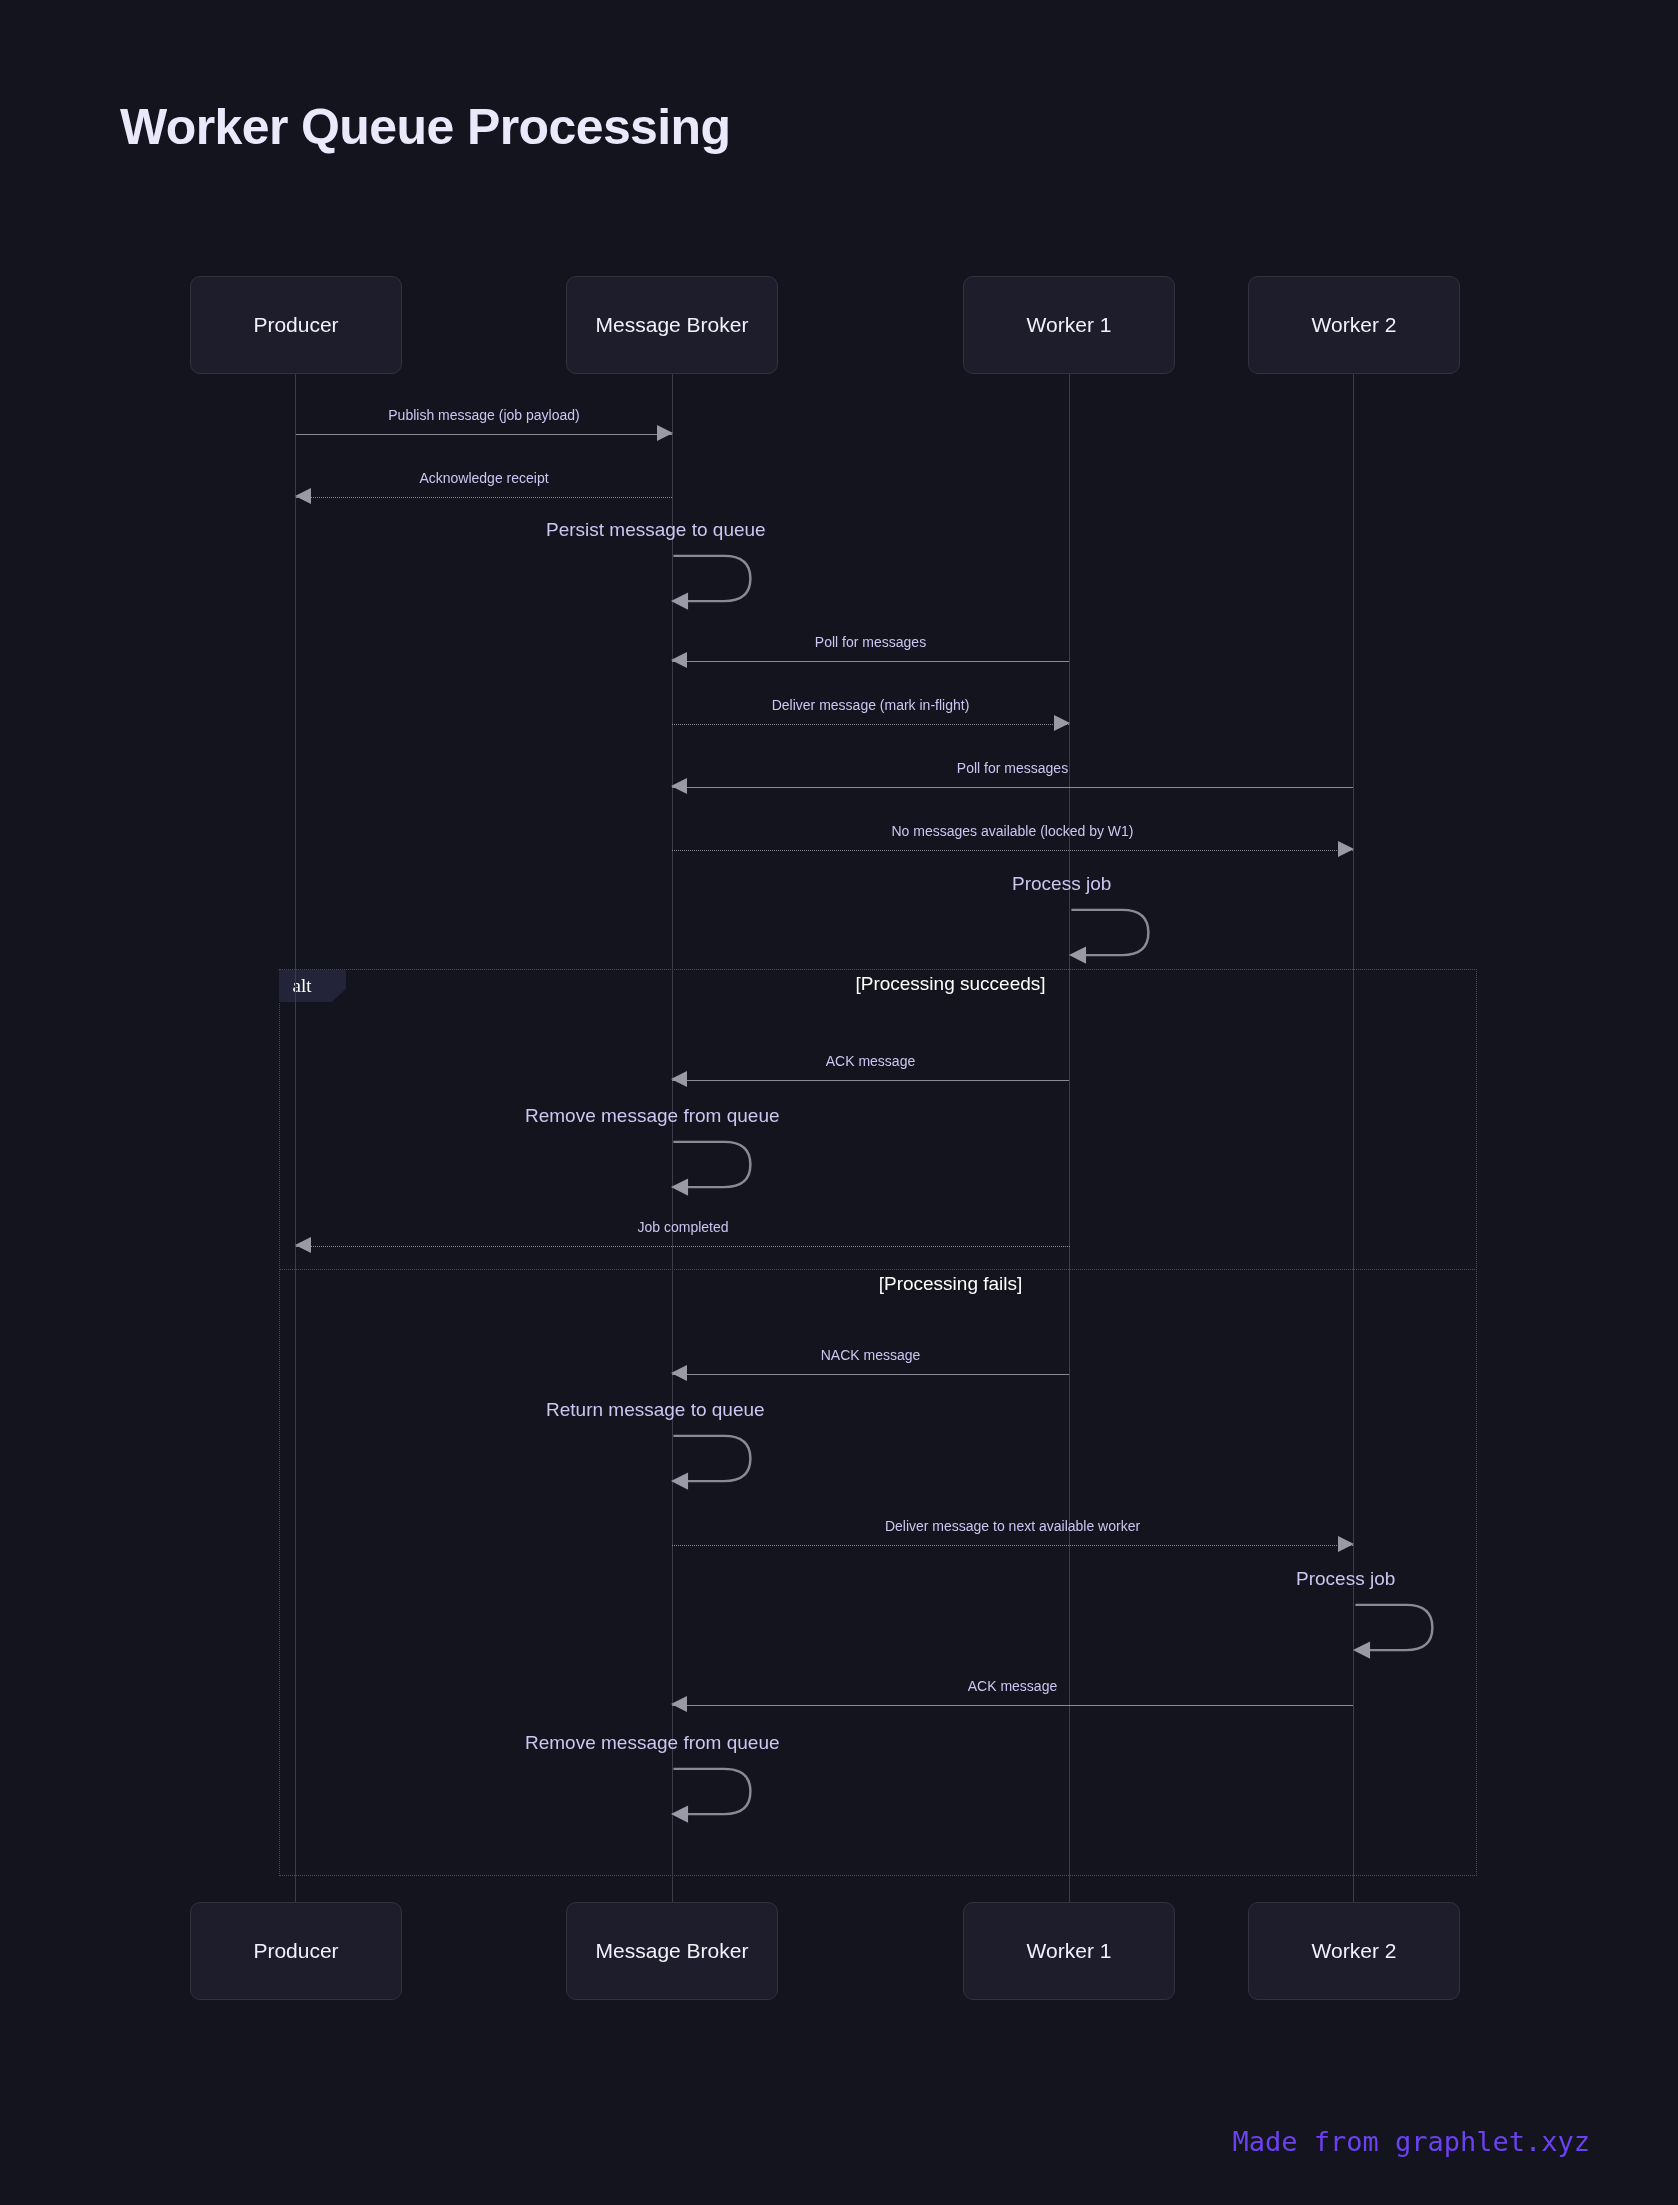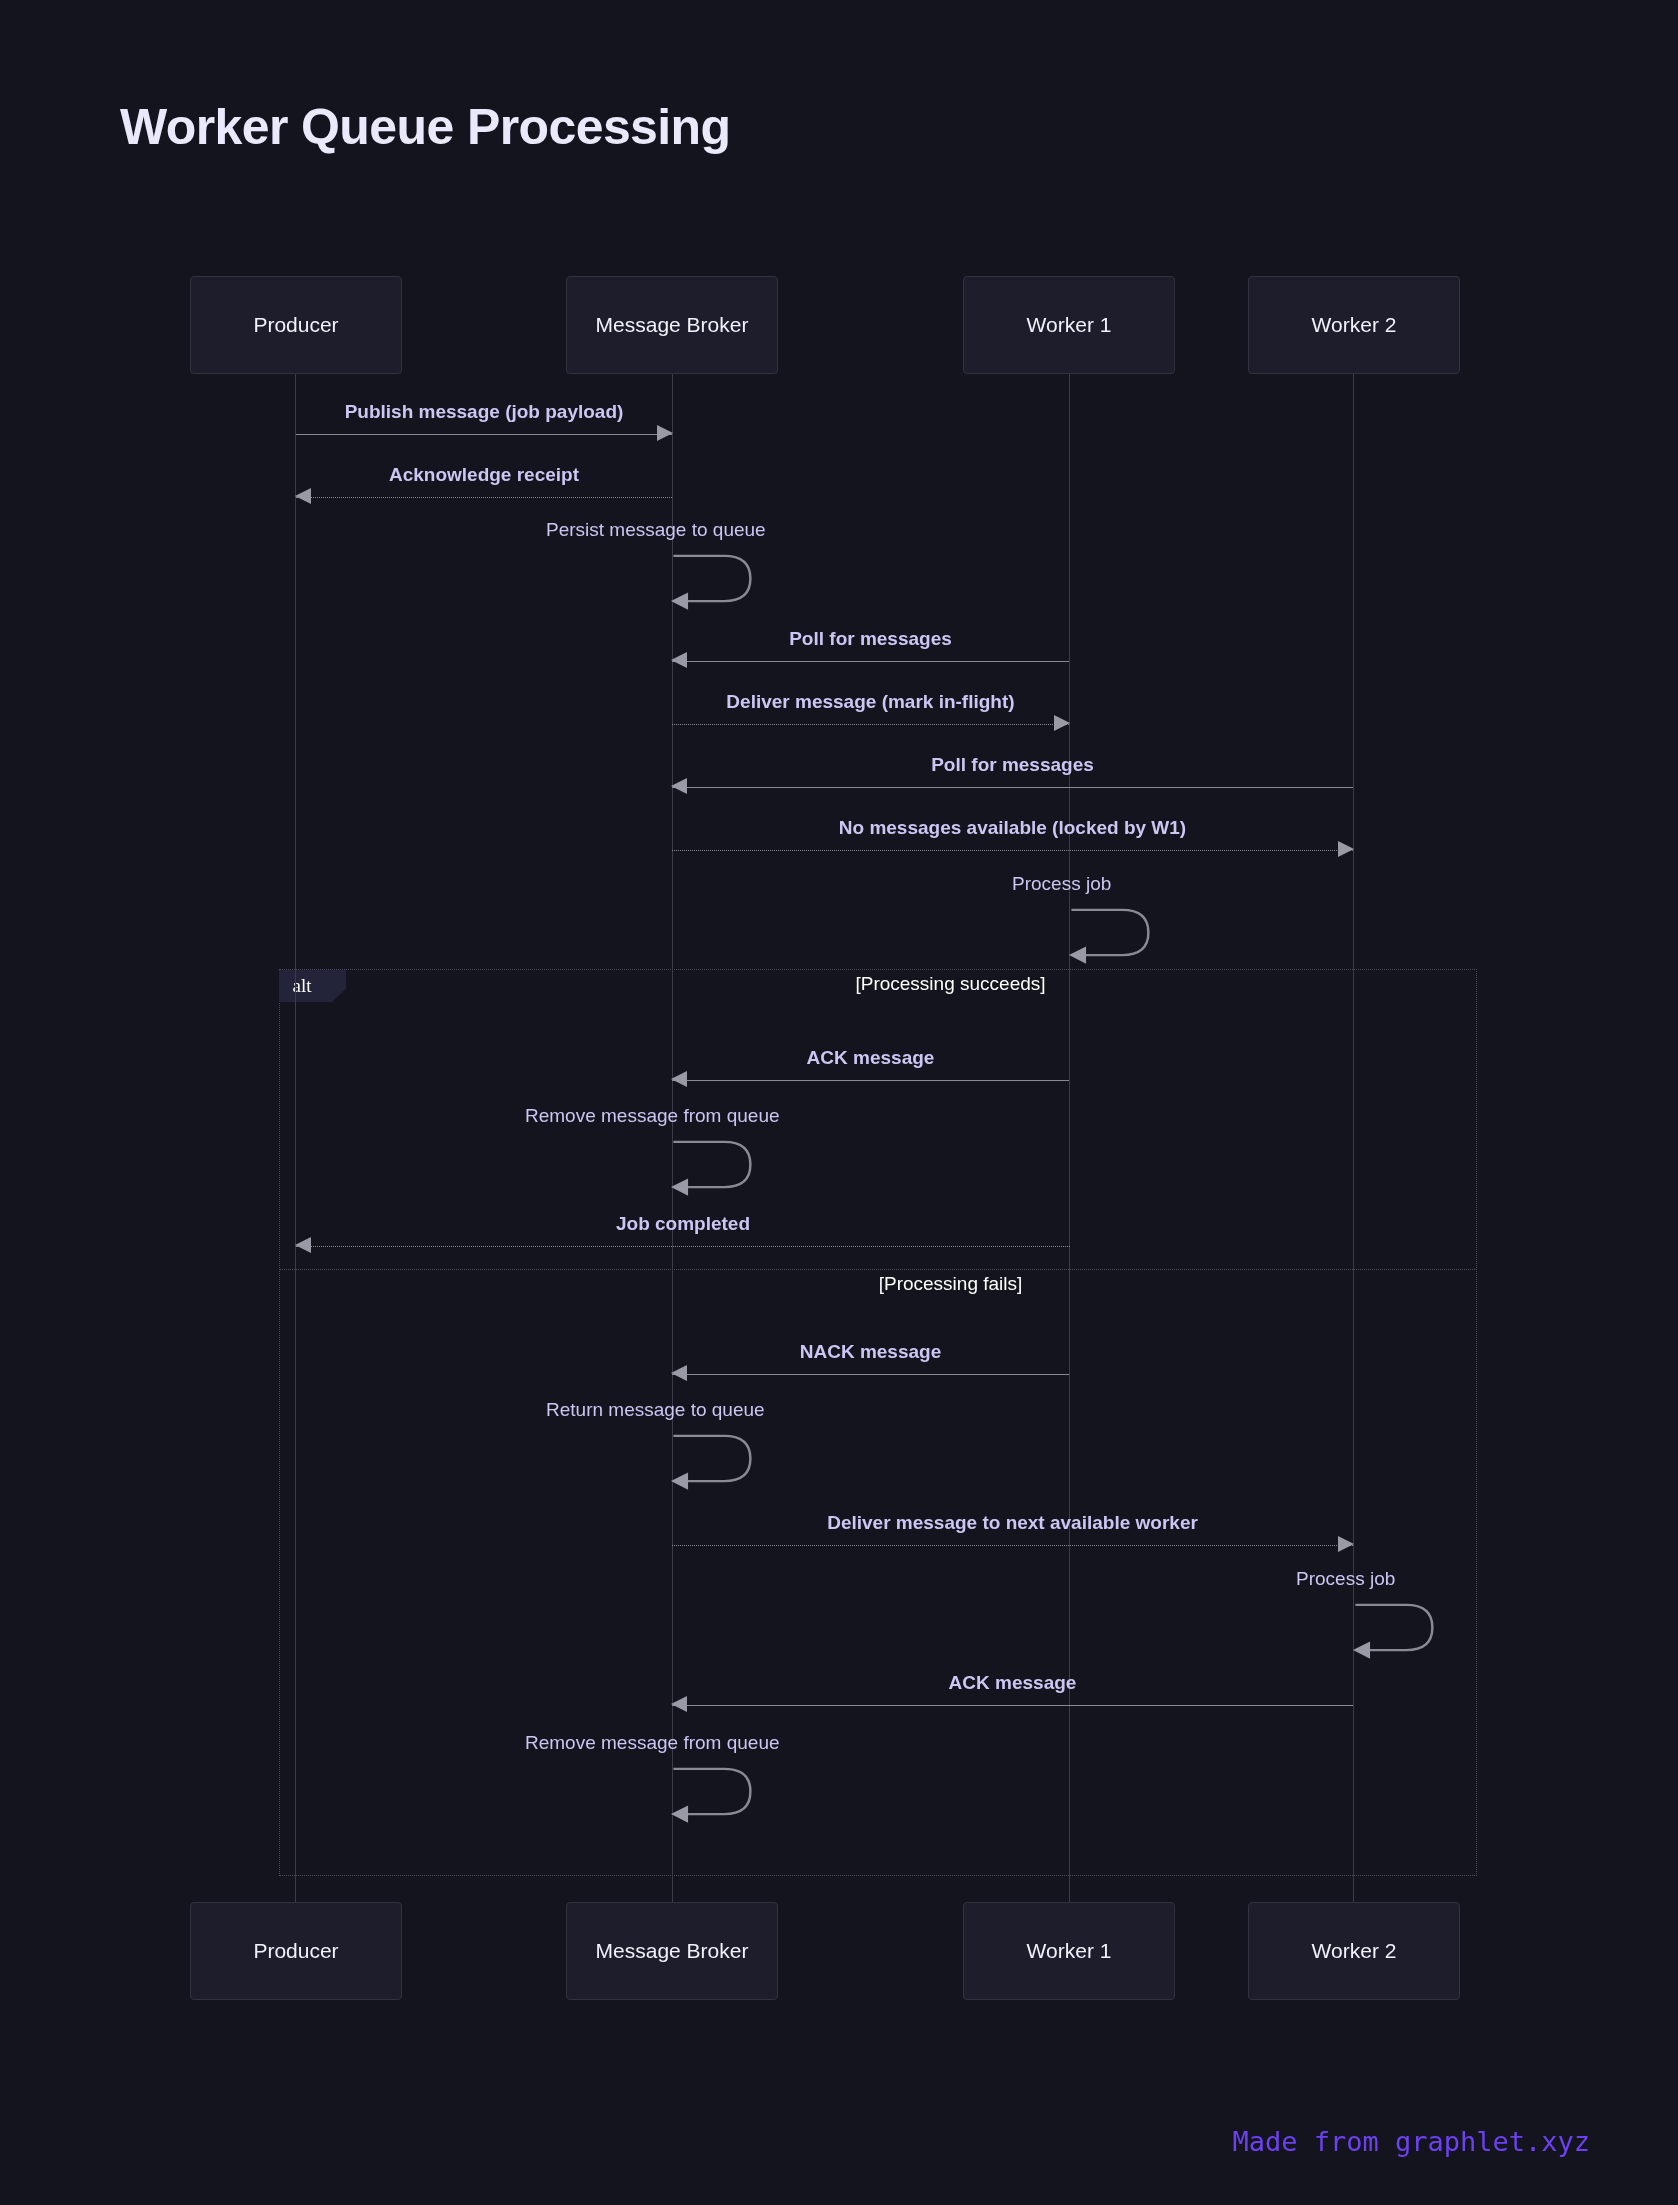--- a/index.html
+++ b/index.html
@@ -18,21 +18,21 @@
     font-weight: 700;
     letter-spacing: -0.6px;
     color: #eae8fb;
     white-space: nowrap;
   }
 
   .participant-box {
     position: absolute;
     background: #1d1d2b;
     border: 1.2px solid #32323f;
-    border-radius: 4px;
+    border-radius: 10px;
     display: flex;
     align-items: center;
     justify-content: center;
     color: #f2f1fb;
     font-size: 21px;
     white-space: nowrap;
   }
 
   .lifeline {
     position: absolute;
@@ -65,23 +65,22 @@
   .arrowhead.left {
     left: -1.2px;
     border-right: 16px solid #9a9aa6;
   }
   .msg-label {
     position: absolute;
     bottom: 11px;
     width: 100%;
     text-align: center;
     color: #cbc6f2;
-    font-size: 19px;
-    white-space: nowrap;
-    font-weight: bold;
+    font-size: 14px;
+    white-space: nowrap;
   }
 
   
   .selfloop { position: absolute; }
   .selfloop svg { display: block; overflow: visible; }
   .selfloop .sl-label {
     position: absolute;
     top: -32px;
     white-space: nowrap;
     color: #cbc6f2;

